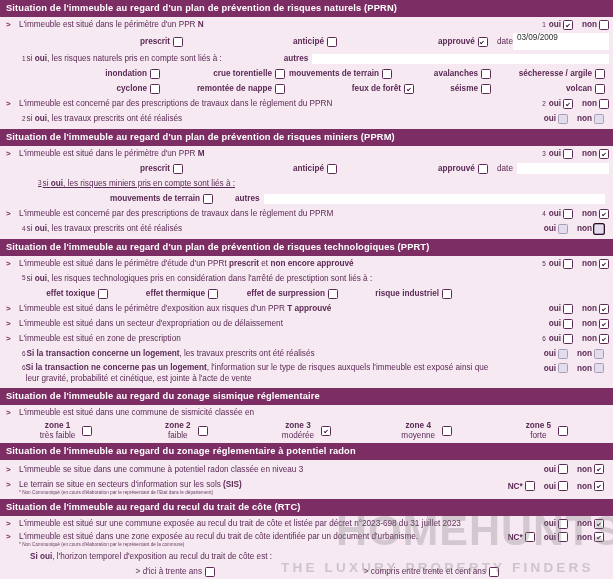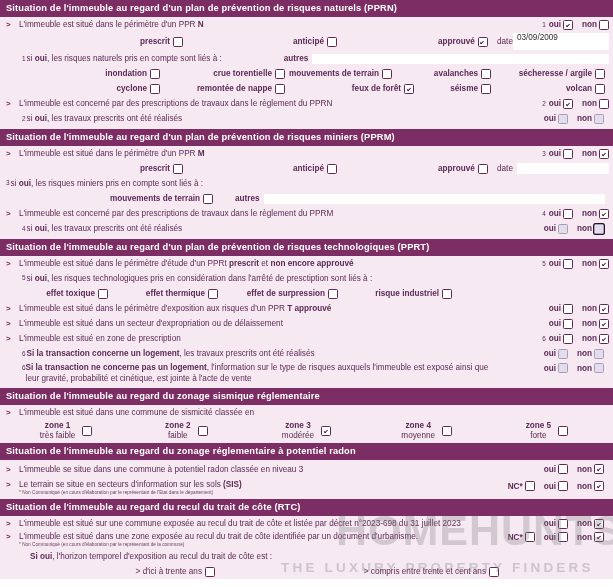--- a/index.html
+++ b/index.html
@@ -292,21 +292,21 @@
       </div>
       <div style="display:flex;align-items:center;flex:0 0 112px;">
         <span class="txt">date</span>
         <span class="tin" style="height:11px;margin-left:4px;">
           <span class="dateval"></span>
         </span>
       </div>
     </div>
 
     <div class="row">
-      <div style="display:flex;align-items:flex-start;margin-left:0;">
+      <div style="display:flex;align-items:flex-start;margin-left:32px;text-decoration:underline;">
         <span class="sup">3</span>
         <span class="txt">si <b>oui</b>, les risques miniers pris en compte sont liés à :</span>
       </div>
     </div>
 
     <div class="row" style="padding-left:0;">
       <div style="flex:0 0 213px;display:flex;justify-content:flex-end;">
         <div class="opt">
           <span class="lab">mouvements de terrain</span>
           <span class="cb big"></span>

